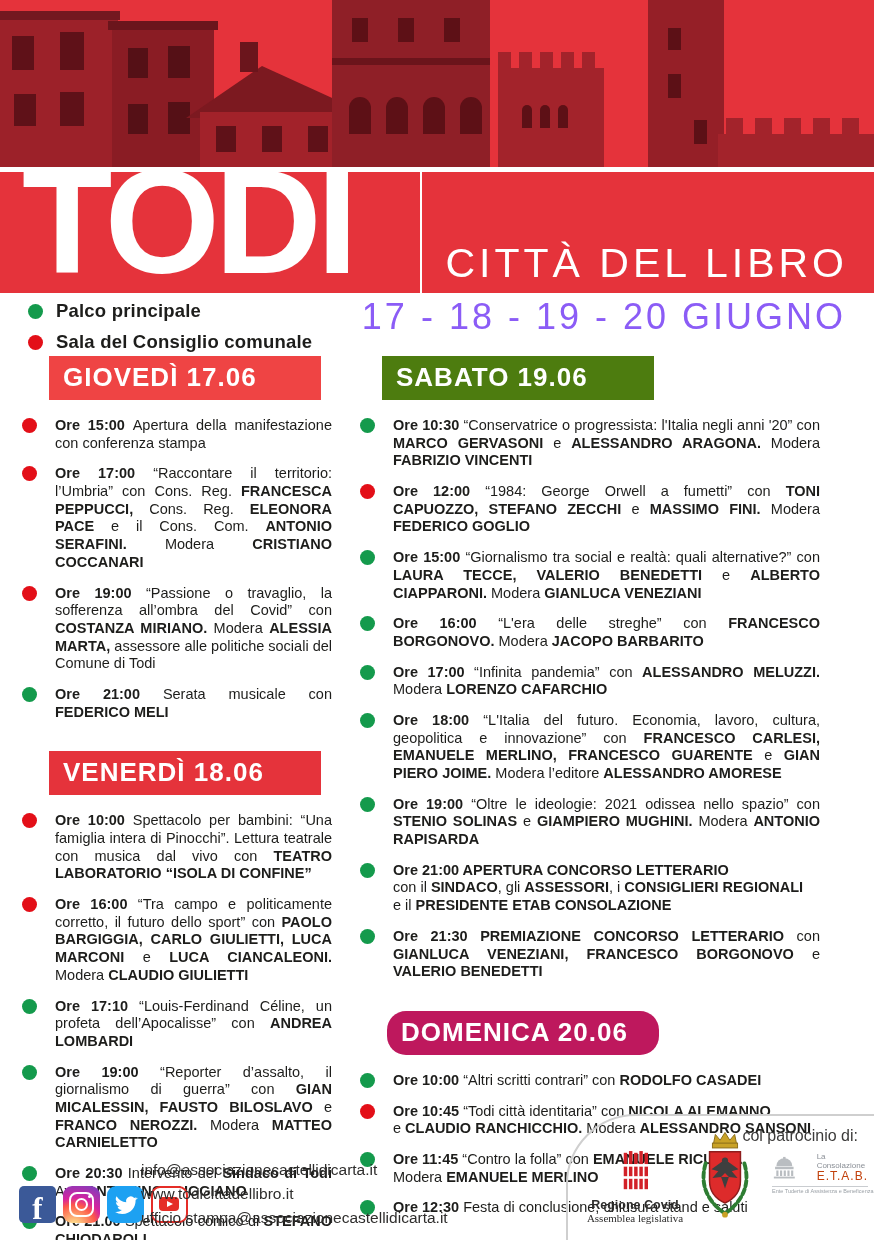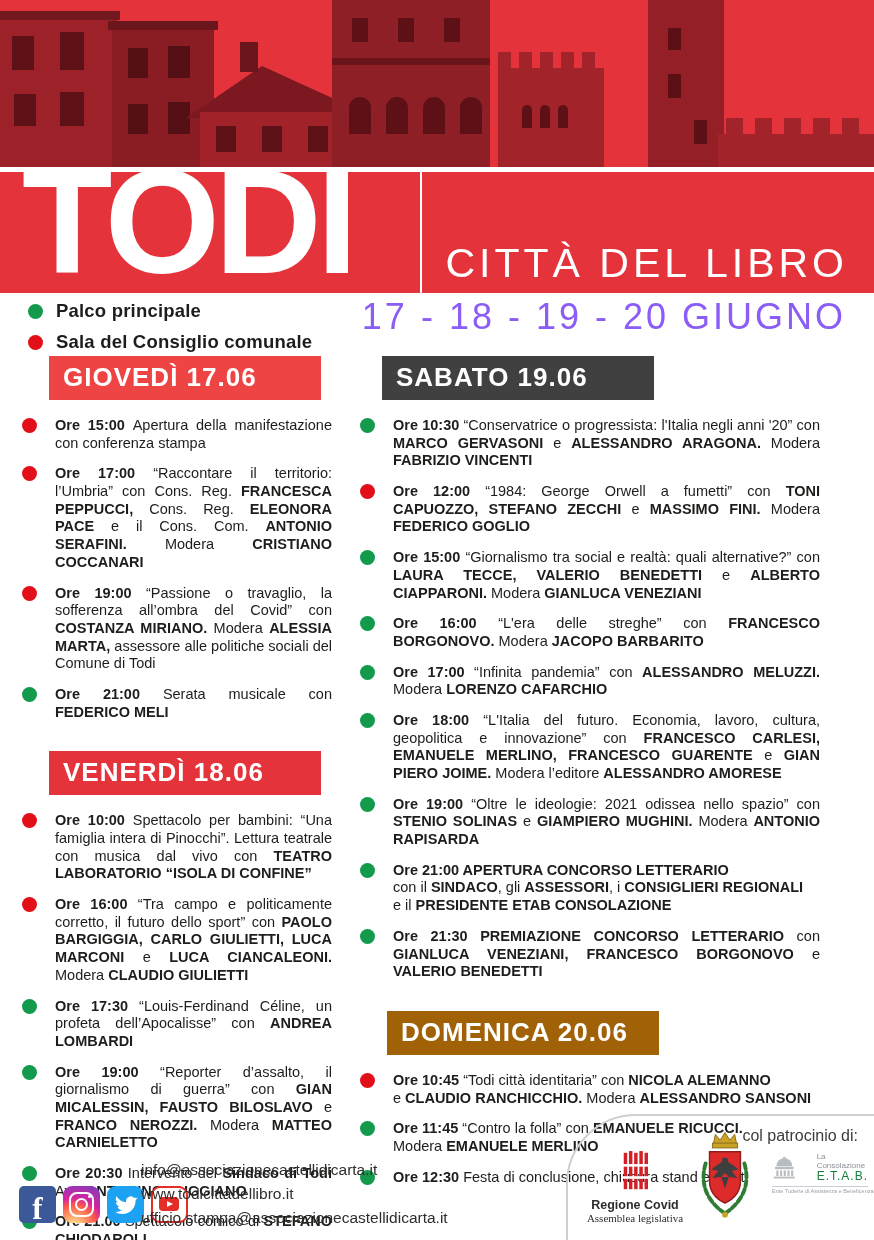--- a/index.html
+++ b/index.html
@@ -81,21 +81,21 @@
   }
   .patronage-label{position:absolute;right:16px;top:1127px;font-size:16px;color:#3c3b3a;}
   .logo{position:absolute;text-align:center;}
   .logo-umbria{left:585px;top:1150px;width:100px;}
   .logo-umbria .t1{font-size:12.5px;font-weight:700;color:#2e2d2c;margin-top:2px;}
   .logo-umbria .t2{font-size:11px;font-family:"Liberation Serif",serif;color:#2e2d2c;}
   .logo-todi{left:694px;top:1130px;width:62px;}
   .logo-etab{left:772px;top:1152px;width:96px;text-align:left;}
   .etab-top{display:flex;align-items:flex-end;gap:20px;}
   .etab-name{font-size:8px;color:#8a8f96;line-height:1.15;}
-  .etab-name .big{font-size:12px;letter-spacing:1px;color:#15803d;text-align:center;}
+  .etab-name .big{font-size:12px;letter-spacing:1px;color:#c2410c;text-align:center;}
   .etab-sub{font-size:5.5px;color:#9aa0a6;border-top:1px solid #c9ccd0;margin-top:2px;padding-top:1px;white-space:nowrap;}
 </style>
 </head>
 <body>
 
 <div class="poster">
 
   <div class="photo">
     <svg width="874" height="167" viewBox="0 0 874 167">
       <rect width="874" height="167" fill="#e5333b"></rect>
@@ -207,40 +207,40 @@
           <div class="event">
             <span class="dot" style="background: rgb(227, 15, 24);"></span>
             <p class="event-text"><b>Ore 10:00 </b><span>Spettacolo per bambini: “Una famiglia intera di Pinocchi”. Lettura teatrale con musica dal vivo con </span><b>TEATRO LABORATORIO “ISOLA DI CONFINE”</b></p>
           </div>
           <div class="event">
             <span class="dot" style="background: rgb(227, 15, 24);"></span>
             <p class="event-text"><b>Ore 16:00 </b><span>“Tra campo e politicamente corretto, il futuro dello sport” con </span><b>PAOLO BARGIGGIA, CARLO GIULIETTI, LUCA MARCONI</b><span> e </span><b>LUCA CIANCALEONI.</b><span> Modera </span><b>CLAUDIO GIULIETTI</b></p>
           </div>
           <div class="event">
             <span class="dot" style="background: rgb(20, 154, 76);"></span>
-            <p class="event-text"><b>Ore 17:30 </b><span>“Louis-Ferdinand Céline, un profeta dell’Apocalisse” con </span><b>ANDREA LOMBARDI</b></p>
+            <p class="event-text"><b>Ore 17:10 </b><span>“Louis-Ferdinand Céline, un profeta dell’Apocalisse” con </span><b>ANDREA LOMBARDI</b></p>
           </div>
           <div class="event">
             <span class="dot" style="background: rgb(20, 154, 76);"></span>
             <p class="event-text"><b>Ore 19:00 </b><span>“Reporter d’assalto, il giornalismo di guerra” con </span><b>GIAN MICALESSIN, FAUSTO BILOSLAVO</b><span> e </span><b>FRANCO NEROZZI.</b><span> Modera </span><b>MATTEO CARNIELETTO</b></p>
           </div>
           <div class="event">
             <span class="dot" style="background: rgb(20, 154, 76);"></span>
             <p class="event-text"><b>Ore 20:30 </b><span>Intervento del </span><b>Sindaco di Todi</b><span> Avv. </span><b>ANTONINO RUGGIANO</b></p>
           </div>
           <div class="event">
             <span class="dot" style="background: rgb(20, 154, 76);"></span>
             <p class="event-text"><b>Ore 21.00 </b><span>Spettacolo comico di </span><b>STEFANO CHIODAROLI</b></p>
           </div>
         </div>
       </section>
     </div>
   <div class="col col-right">
       <section class="day">
-        <div class="day-header" style="background: #404040; margin-left: 22px;">SABATO 19.06</div>
+        <div class="day-header" style="background: #4d7c0f; margin-left: 22px;">SABATO 19.06</div>
         <div class="events">
           <div class="event">
             <span class="dot" style="background: rgb(20, 154, 76);"></span>
             <p class="event-text"><b>Ore 10:30 </b><span>“Conservatrice o progressista: l'Italia negli anni '20” con </span><b>MARCO GERVASONI</b><span> e </span><b>ALESSANDRO ARAGONA.</b><span> Modera </span><b>FABRIZIO VINCENTI</b></p>
           </div>
           <div class="event">
             <span class="dot" style="background: rgb(227, 15, 24);"></span>
             <p class="event-text"><b>Ore 12:00 </b><span>“1984: George Orwell a fumetti” con </span><b>TONI CAPUOZZO, STEFANO ZECCHI</b><span> e </span><b>MASSIMO FINI.</b><span> Modera </span><b>FEDERICO GOGLIO</b></p>
           </div>
           <div class="event">
@@ -269,22 +269,26 @@
 con il </span><b>SINDACO</b><span>, gli </span><b>ASSESSORI</b><span>, i </span><b>CONSIGLIERI REGIONALI</b><span>
 e il </span><b>PRESIDENTE ETAB CONSOLAZIONE</b></p>
           </div>
           <div class="event">
             <span class="dot" style="background: rgb(20, 154, 76);"></span>
             <p class="event-text"><b>Ore 21:30 PREMIAZIONE CONCORSO LETTERARIO </b><span>con </span><b>GIANLUCA VENEZIANI, FRANCESCO BORGONOVO</b><span> e </span><b>VALERIO BENEDETTI</b></p>
           </div>
         </div>
       </section>
       <section class="day">
-        <div class="day-header" style="background: #a16207;">DOMENICA 20.06</div>
+        <div class="day-header" style="background: #be185d; border-radius: 19px;">DOMENICA 20.06</div>
         <div class="events">
+          <div class="event">
+            <span class="dot" style="background: rgb(20, 154, 76);"></span>
+            <p class="event-text"><b>Ore 10:00 </b><span>“Altri scritti contrari” con </span><b>RODOLFO CASADEI</b></p>
+          </div>
           <div class="event">
             <span class="dot" style="background: rgb(227, 15, 24);"></span>
             <p class="event-text"><b>Ore 10:45 </b><span>“Todi città identitaria” con </span><b>NICOLA ALEMANNO</b><span>
 e </span><b>CLAUDIO RANCHICCHIO.</b><span> Modera </span><b>ALESSANDRO SANSONI</b></p>
           </div>
           <div class="event">
             <span class="dot" style="background: rgb(20, 154, 76);"></span>
             <p class="event-text"><b>Ore 11:45 </b><span>“Contro la folla” con </span><b>EMANUELE RICUCCI.</b><span>
 Modera </span><b>EMANUELE MERLINO</b></p>
           </div>

